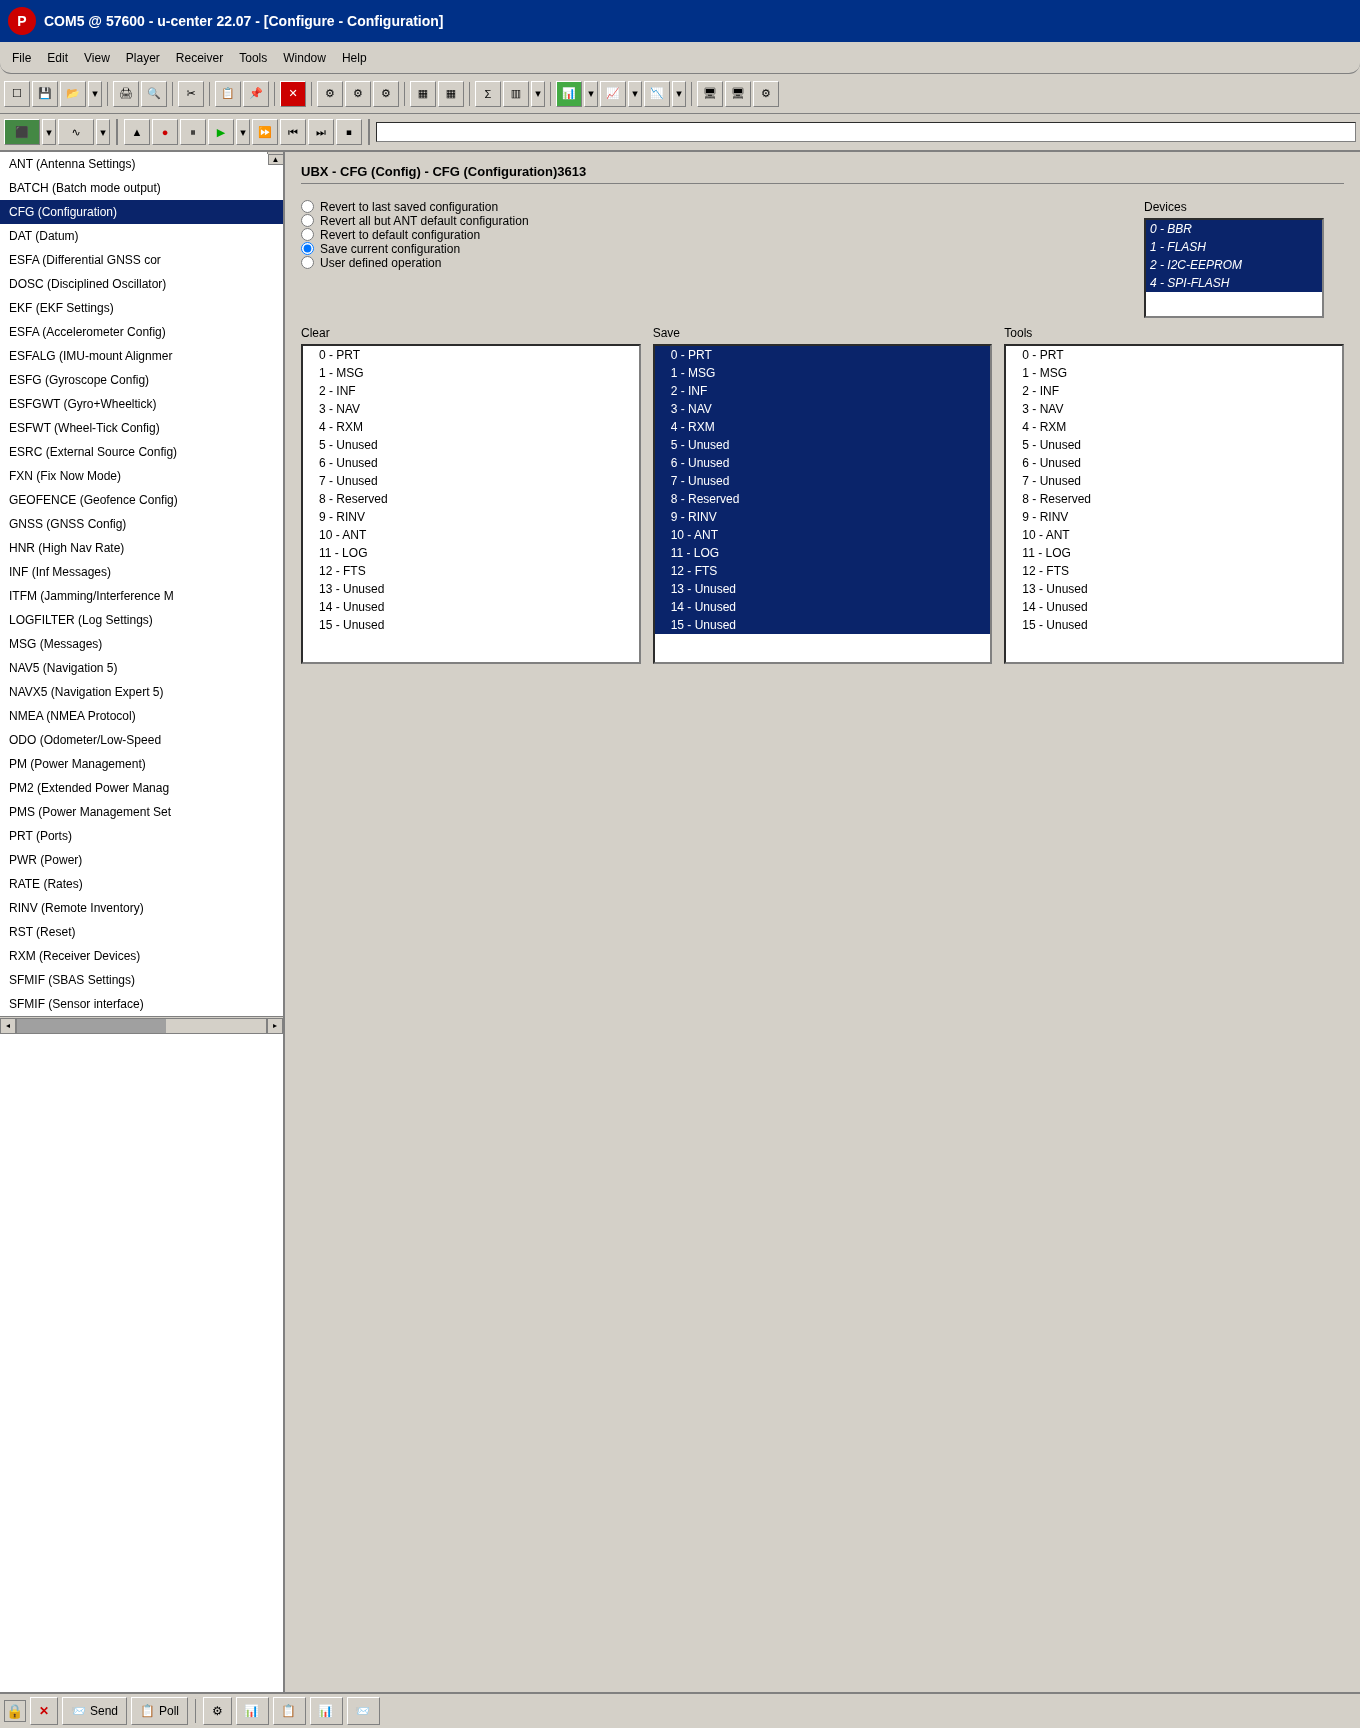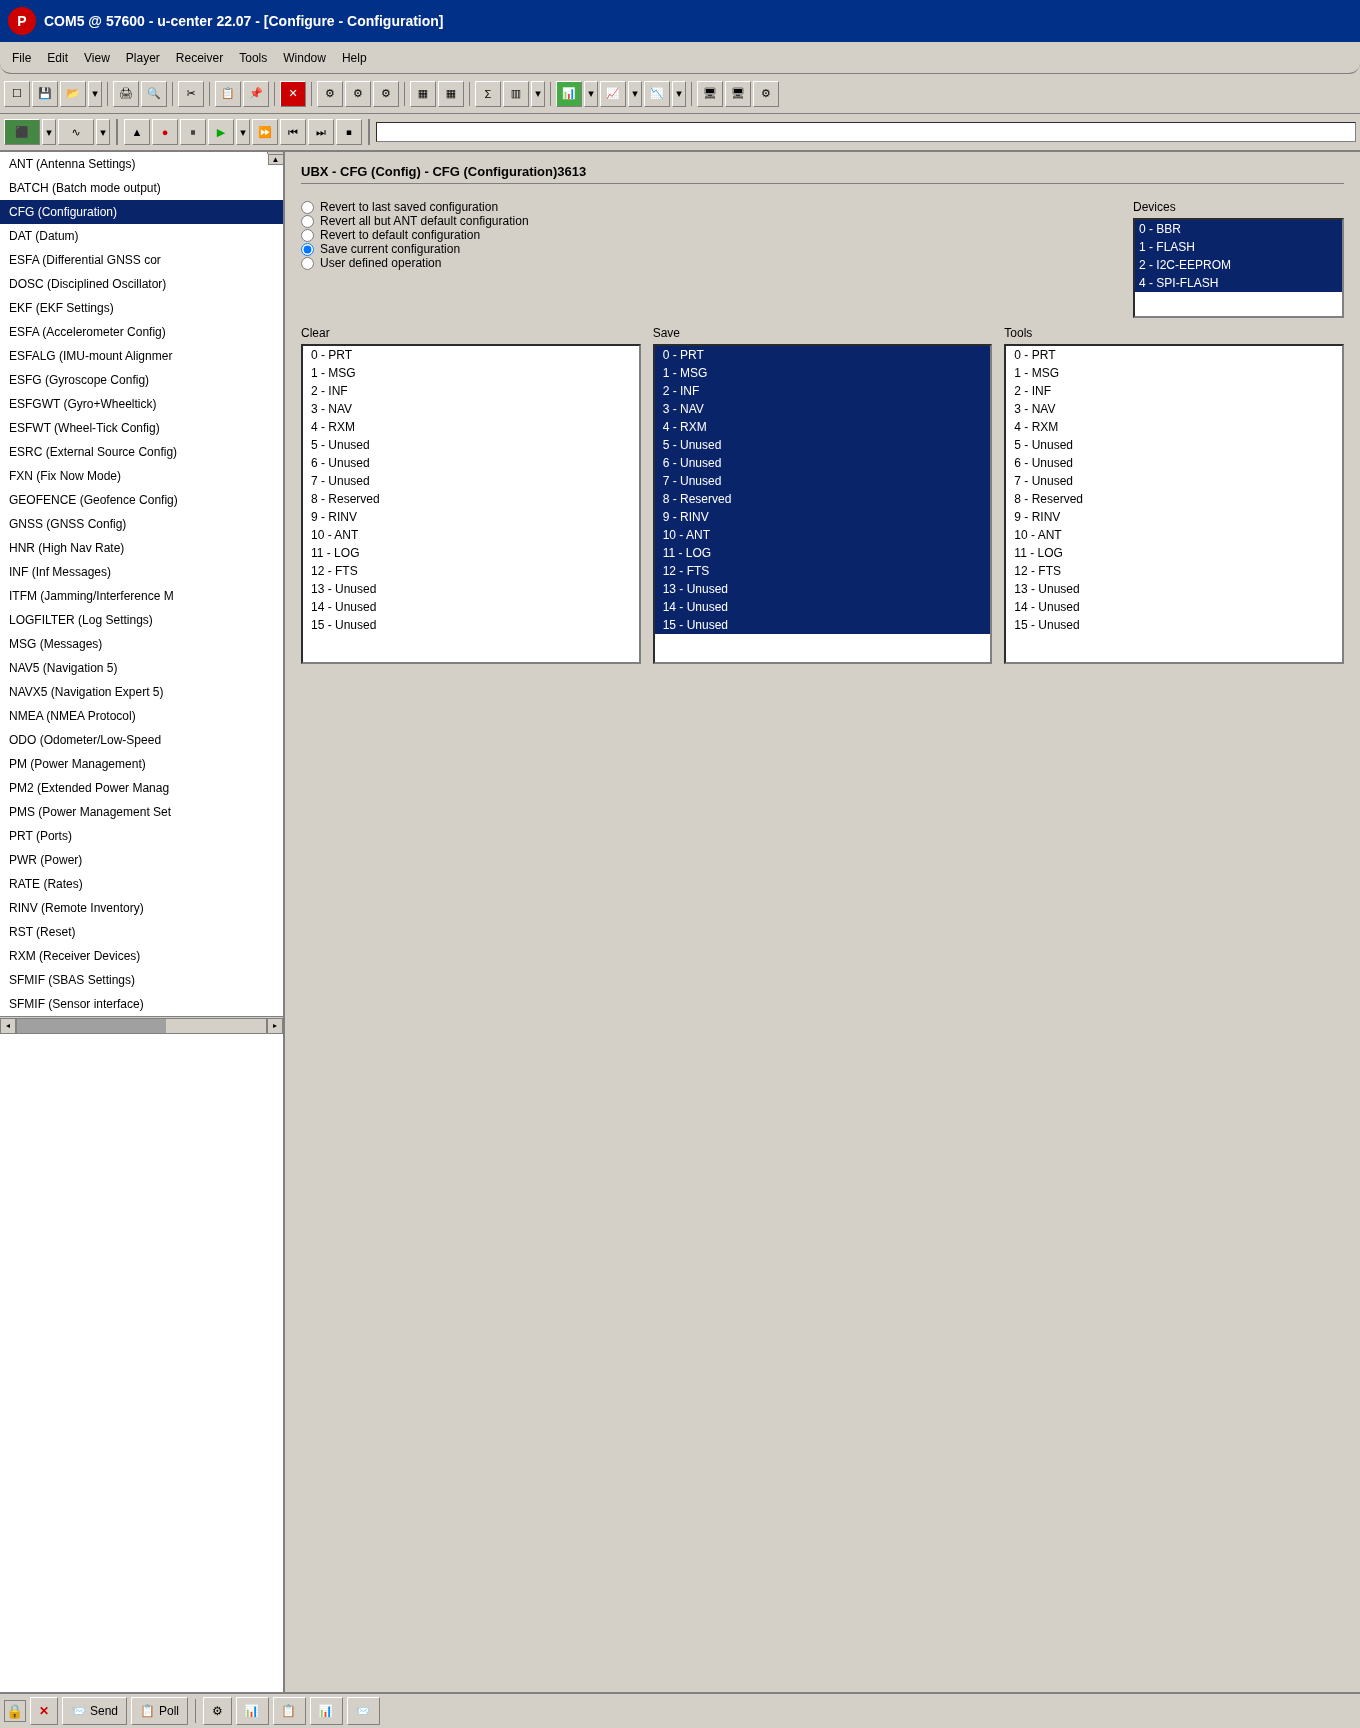--- a/index.html
+++ b/index.html
@@ -121,36 +121,37 @@
     .panel-title {
       font-size: 13px;
       font-weight: bold;
       display: flex;
       margin-bottom: 16px;
       padding-bottom: 4px;
       border-bottom: 1px solid #808080;
     }
     .radio-row {
       display: flex;
-      align-items: flex-end;
+      align-items: flex-start;
       gap: 6px;
       font-size: 12px;
     }
     .radio-row input[type="radio"] { cursor: pointer; }
     .devices-label {
       font-size: 12px;
       margin-bottom: 4px;
     }
     .devices-list {
-      width: 211px;
+      width: 180px;
       height: 100px;
       background: #fff;
       border: 2px inset #808080;
       overflow-y: auto;
       font-size: 12px;
+      font-style: italic;
     }
     .devices-item {
       padding: 2px 4px;
       cursor: pointer;
     }
     .devices-item.selected { background: #0a246a; color: white; }
     .lists-row {
       display: flex;
       gap: 12px;
       margin-top: 8px;
@@ -165,21 +166,21 @@
     }
     .list-box {
       width: 100%;
       height: 320px;
       background: #fff;
       border: 2px inset #808080;
       overflow-y: scroll;
       font-size: 12px;
     }
     .list-item {
-      padding: 2px 8px;
+      padding: 2px 16px;
       cursor: pointer;
       white-space: nowrap;
     }
     .list-item.selected { background: #0a246a; color: white; }
     .top-area {
       position: relative;
       display: flex;
       gap: 20px;
       margin-bottom: 8px;
     }

